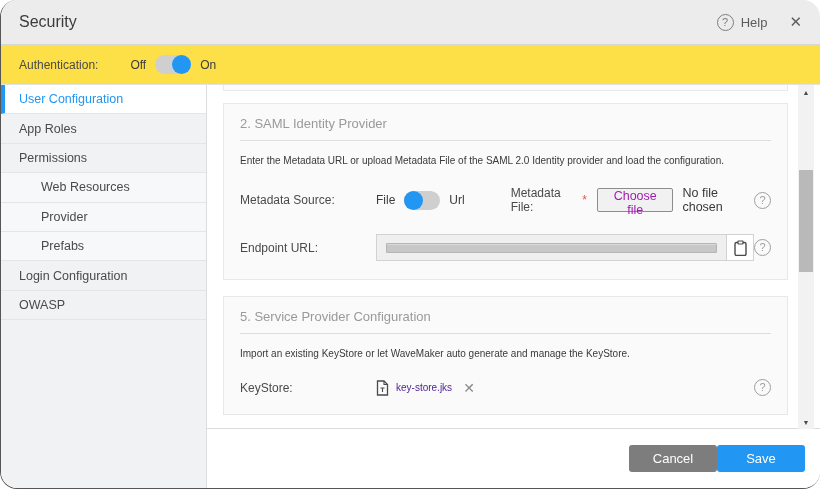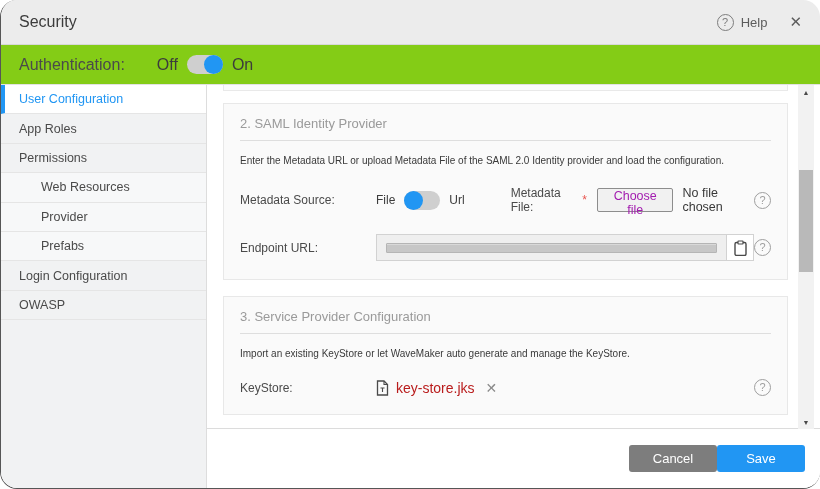--- a/index.html
+++ b/index.html
@@ -16,22 +16,22 @@
   .titlebar { height:45px; flex:0 0 45px; background:#ececec; border-bottom:1px solid #d8d8d8;
     display:flex; align-items:center; padding:0 18px; }
   .title { font-size:16px; color:#3b3b3b; }
   .titlebar-right { margin-left:auto; display:flex; align-items:center; }
   .help-btn { display:flex; align-items:center; gap:7px; color:#5c5c5c; font-size:13px; cursor:pointer; }
   .icon-circle { width:17px; height:17px; border:1px solid #7d7d7d; border-radius:50%;
     font-size:11px; line-height:1; display:flex; align-items:center; justify-content:center; color:#7d7d7d; }
   .close-x { font-size:15px; color:#5c5c5c; margin-left:22px; cursor:pointer; }
 
   
-  .auth-row { height:40px; flex:0 0 40px; background:#84cc16; border-bottom:1px solid #e2e2e2;
-    display:flex; align-items:center; padding:0 18px; font-size:16px; color:#4a4a4a; }
+  .auth-row { height:40px; flex:0 0 40px; background:#fde047; border-bottom:1px solid #e2e2e2;
+    display:flex; align-items:center; padding:0 18px; font-size:12px; color:#4a4a4a; }
   .auth-row .lbl { margin-right:32px; }
   .tog-label { color:#3c3c3c; }
   .toggle { width:36px; height:19px; border-radius:10px; background:#cfcfcf; position:relative;
     margin:0 9px; cursor:pointer; flex-shrink:0; }
   .toggle .knob { width:19px; height:19px; border-radius:50%; background:#2196f3; position:absolute; top:0; }
   .toggle.right .knob { right:0; }
   .toggle.left  .knob { left:0; }
 
   
   .body { flex:1; display:flex; min-height:0; }
@@ -70,21 +70,21 @@
   .file-status { margin-left:9px; color:#383838; font-size:12.5px; }
 
   .input-group { display:flex; height:27px; width:382px; border:1px solid #d2d2d2; background:#efefef; }
   .redacted-wrap { flex:1; display:flex; align-items:center; padding:0 9px; }
   .redacted-bar { height:10px; width:100%; background:#c7c7c7; border:1px solid #b5b5b5;
     border-radius:1px; box-shadow: inset 0 1px 0 #d9d9d9; }
   .addon { width:27px; background:#fff; border-left:1px solid #d2d2d2;
     display:flex; align-items:center; justify-content:center; cursor:pointer; }
 
   .file-chip { display:flex; align-items:center; gap:7px; }
-  .link { color:#b91c1c; font-size:14px; cursor:pointer; }
+  .link { color:#4c1d95; font-size:10px; cursor:pointer; }
   .remove-x { color:#8a8a8a; font-size:14px; cursor:pointer; margin-left:4px; }
 
   
   .scrollbar { position:absolute; top:0; right:6px; width:16px; height:344px; background:#f2f2f2; }
   .sb-arrow { position:absolute; left:0; width:16px; height:12px; font-size:7px; color:#4a4a4a;
     display:flex; align-items:center; justify-content:center; cursor:pointer; }
   .sb-up { top:1px; } .sb-down { bottom:1px; }
   .sb-thumb { position:absolute; left:1px; width:14px; top:85px; height:102px; background:#b9b9b9; cursor:pointer; }
 
   
@@ -174,21 +174,21 @@
                   <rect x="1" y="2.5" width="11" height="13" rx="1.5" fill="none" stroke="#4a4a4a" stroke-width="1.4"></rect>
                   <rect x="4" y="1" width="5" height="3" rx="0.5" fill="#ffffff" stroke="#4a4a4a" stroke-width="1.2"></rect>
                 </svg>
               </span>
             </span>
             <span class="help-circle push-right">?</span>
           </div>
         </div>
 
         <div class="card">
-          <div class="card-title">3. Service Provider Configuration</div>
+          <div class="card-title">5. Service Provider Configuration</div>
           <div class="card-desc">Import an existing KeyStore or let WaveMaker auto generate and manage the KeyStore.</div>
 
           <div class="form-row">
             <span class="form-label">KeyStore:</span>
             <span class="file-chip">
               <svg width="13" height="16" viewBox="0 0 13 16">
                 <path d="M1.5 1 H8 L11.5 4.5 V15 H1.5 Z" fill="none" stroke="#4a4a4a" stroke-width="1.3"></path>
                 <path d="M8 1 V4.5 H11.5" fill="none" stroke="#4a4a4a" stroke-width="1.1"></path>
                 <path d="M4.5 8 H8.5 M6.5 8 V12" stroke="#4a4a4a" stroke-width="1.1" fill="none"></path>
               </svg>

